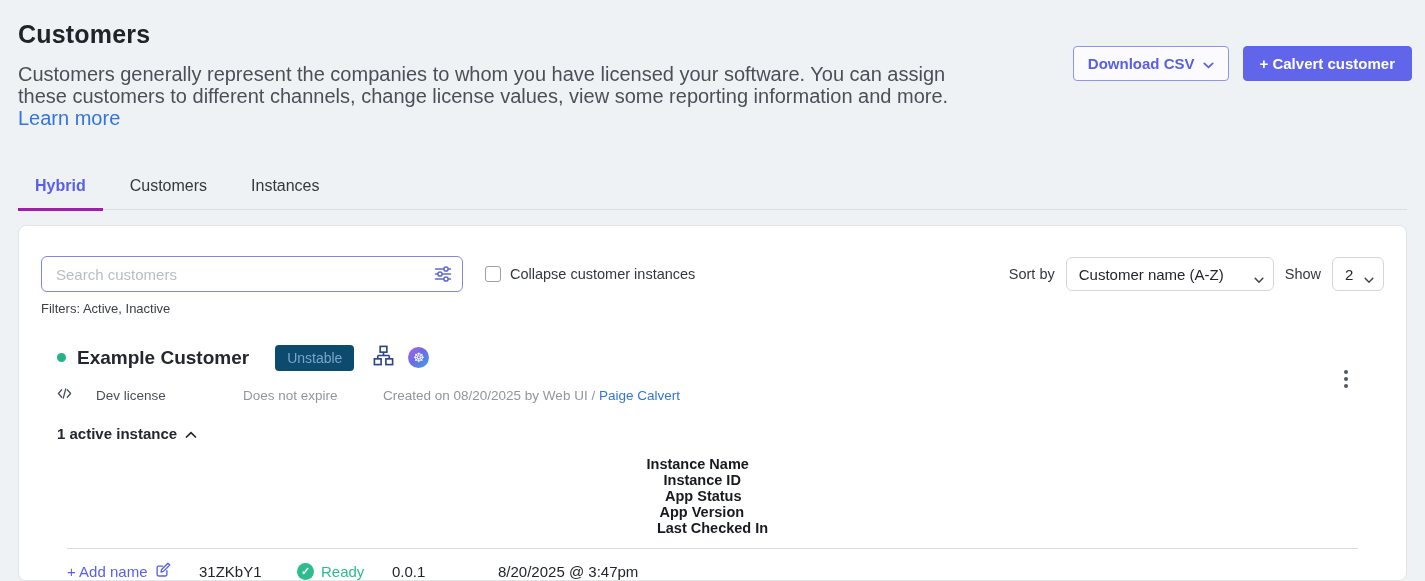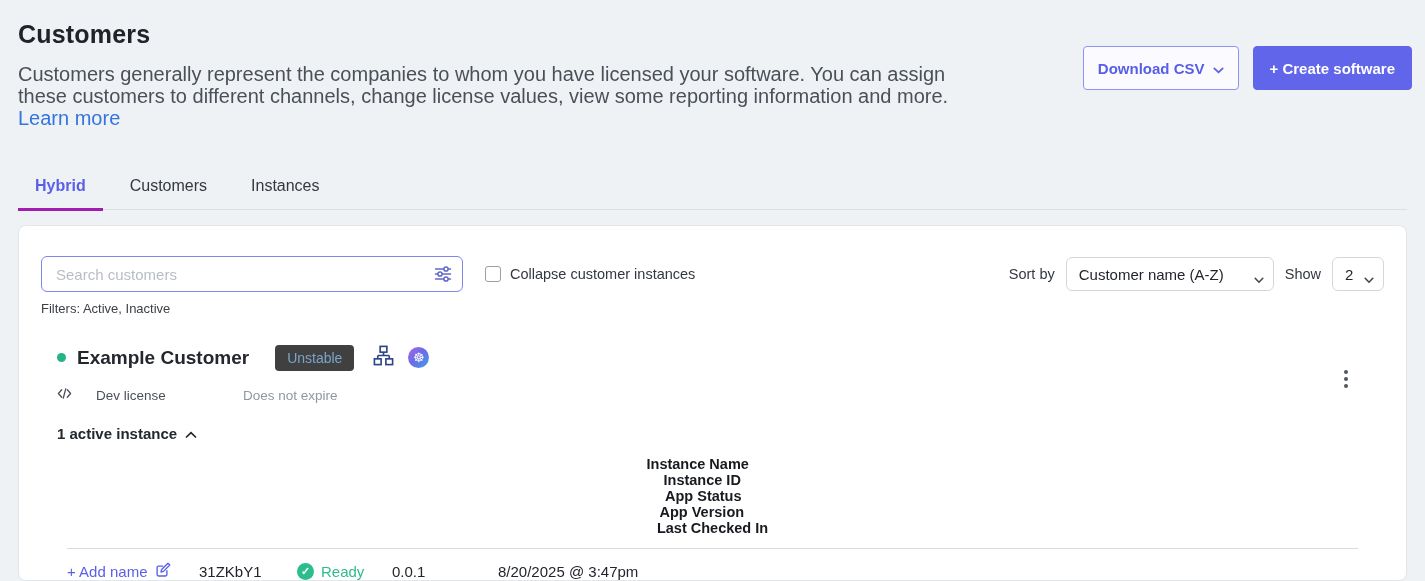--- a/index.html
+++ b/index.html
@@ -10,21 +10,21 @@
     color:#21252b;
     position:relative;
     overflow:hidden;
   }
   
   .header { padding:20px 18px 0 18px; position:relative; }
   .page-title { font-size:25px; font-weight:700; color:#20242a; letter-spacing:.2px; }
   .page-desc { margin-top:14px; font-size:20px; line-height:22px; color:#4b5058; max-width:960px; }
   .link { color:#3474de; text-decoration:none; cursor:pointer; }
   .header-actions { position:absolute; top:46px; right:13px; display:flex; gap:14px; align-items:center; }
-  .btn { height:44px; border-radius:4px; font-size:15px; font-weight:700; display:flex; align-items:center; cursor:pointer; font-family:"Liberation Sans",sans-serif;text-align:center; }
+  .btn { height:35px; border-radius:4px; font-size:15px; font-weight:700; display:flex; align-items:center; cursor:pointer; font-family:"Liberation Sans",sans-serif;text-align:center; }
   .btn-outline { background:#fbfbff; border:1px solid #9093ef; color:#585ee6; padding:0 14px; gap:8px; }
   .btn-primary { background:#6065e9; border:1px solid #6065e9; color:#ffffff; padding:0 16px; }
   .chev { display:inline-block; }
   
   .tabs { margin:42px 18px 0 18px; display:flex; gap:10px; border-bottom:1px solid #dcdfe2; }
   .tab { padding:6px 17px 13px 17px; font-size:16px; color:#33383f; cursor:pointer; }
   .tab.active { color:#5a5fe8; font-weight:700; border-bottom:3px solid #a21caf; margin-bottom:-2px; }
   
   .card { margin:15px 18px 0 18px; background:#ffffff; border:1px solid #e3e6e9; border-radius:8px; padding:30px 22px 23px 22px; height:356px; }
   .toolbar { display:flex; align-items:center; }
@@ -41,21 +41,21 @@
   .select-wrap select { appearance:none; -webkit-appearance:none; height:34px; border:1px solid #d4d7da; border-radius:6px; background:#fff; font-size:15px; color:#22262c; padding:0 30px 0 12px; font-family:"Liberation Sans",sans-serif; cursor:pointer; }
   .select-wrap .sel-chev { position:absolute; right:10px; top:13px; pointer-events:none; }
   .sort-select select { width:208px; }
   .show-select select { width:52px; }
   .filters-text { margin-top:9px; font-size:13px; color:#3c4147; }
   
   .customer { margin-top:28px; padding-left:16px; position:relative; }
   .cust-head { display:flex; align-items:center; }
   .dot { width:9px; height:9px; border-radius:50%; background:#26b287; margin-right:11px; }
   .cust-name { font-size:19px; font-weight:700; color:#23272e; }
-  .badge { margin-left:26px; background:#404040; color:#7aa5c9; font-size:14px; padding:5px 12px; border-radius:4px; }
+  .badge { margin-left:26px; background:#0c4a6e; color:#7aa5c9; font-size:14px; padding:5px 12px; border-radius:4px; }
   .cust-icons { display:flex; align-items:center; gap:13px; margin-left:18px; }
   .k8s-icon { width:21px; height:21px; border-radius:50%; background:linear-gradient(135deg,#a96ae2 0%,#6d6ae8 45%,#3f9fe8 100%); color:#fff; font-size:13px; display:flex; align-items:center; justify-content:center; }
   .kebab { position:absolute; right:32px; top:22px; display:flex; flex-direction:column; gap:3px; cursor:pointer; padding:4px; }
   .kebab i { width:4px; height:4px; border-radius:50%; background:#515760; }
   .license-row { margin-top:15px; display:flex; align-items:center; }
   .license-type { display:flex; align-items:center; gap:24px; font-size:13.5px; color:#4a5058; width:186px; }
   .expiry { font-size:13.5px; color:#9097a0; width:140px; }
   .created { font-size:13.5px; color:#8f969e; }
   .toggle { margin-top:21px; display:flex; align-items:center; gap:8px; font-size:15px; font-weight:600; color:#23272e; cursor:pointer; }
   
@@ -81,21 +81,21 @@
   </p>
   <div class="header-actions">
     <button class="btn btn-outline">
       <span>Download CSV</span>
       <span class="chev">
         <svg width="11" height="7" viewBox="0 0 11 7" fill="none" stroke="#585ee6" stroke-width="1.7" stroke-linecap="round">
             <polyline points="1.3,1.3 5.5,5.4 9.7,1.3"></polyline>
           </svg>
       </span>
     </button>
-    <button class="btn btn-primary">+ Create software</button>
+    <button class="btn btn-primary">+ Calvert customer</button>
   </div>
 </div>
 
 <div class="tabs">
   <div class="tab active">Hybrid</div>
   <div class="tab">Customers</div>
   <div class="tab">Instances</div>
 </div>
 
 <div class="card">
@@ -174,20 +174,21 @@
         <span>
           <svg width="15" height="15" viewBox="0 0 16 16" fill="none" stroke="#4a5058" stroke-width="1.4" stroke-linecap="round" stroke-linejoin="round">
             <polyline points="5,4 1.5,8 5,12"></polyline>
               <polyline points="11,4 14.5,8 11,12"></polyline>
               <line x1="9.3" y1="3" x2="6.7" y2="13"></line>
           </svg>
         </span>
         <span>Dev license</span>
       </span>
       <span class="expiry">Does not expire</span>
+      <span class="created"><span>Created on 08/20/2025 by Web UI / </span><a class="link">Paige Calvert</a></span>
     </div>
 
     <div class="toggle">
       <span>1 active instance</span>
       <span>
         <svg width="12" height="8" viewBox="0 0 12 8" fill="none" stroke="#21252b" stroke-width="1.7" stroke-linecap="round">
             <polyline points="1.5,6 6,1.7 10.5,6"></polyline>
           </svg>
       </span>
     </div>

